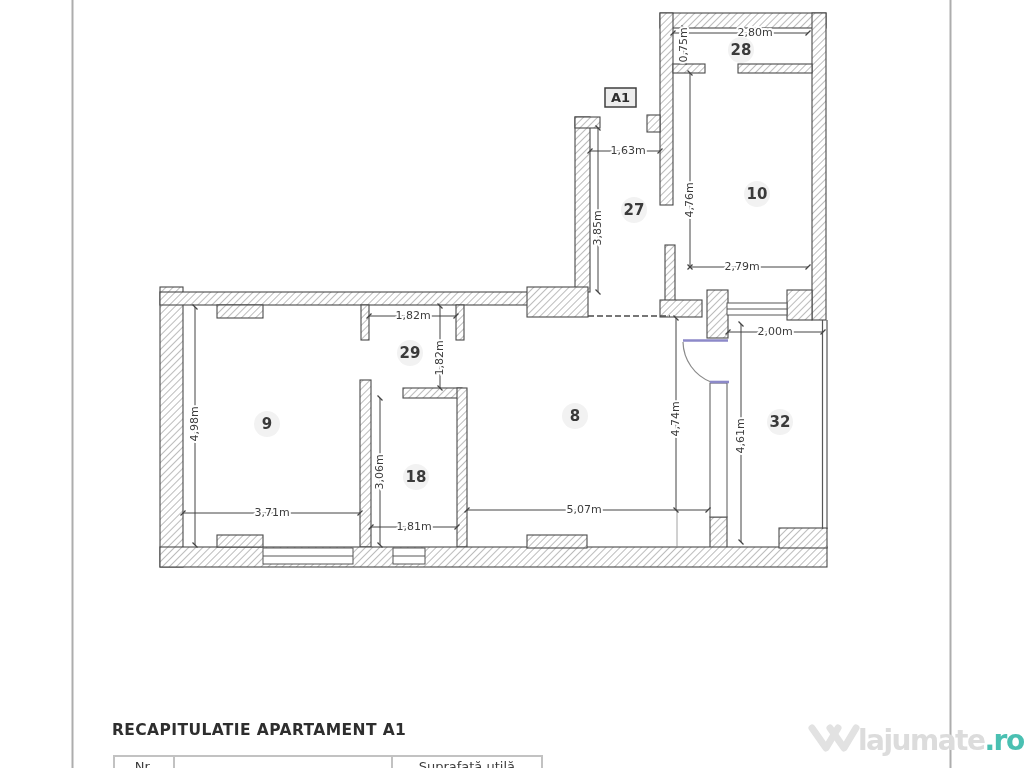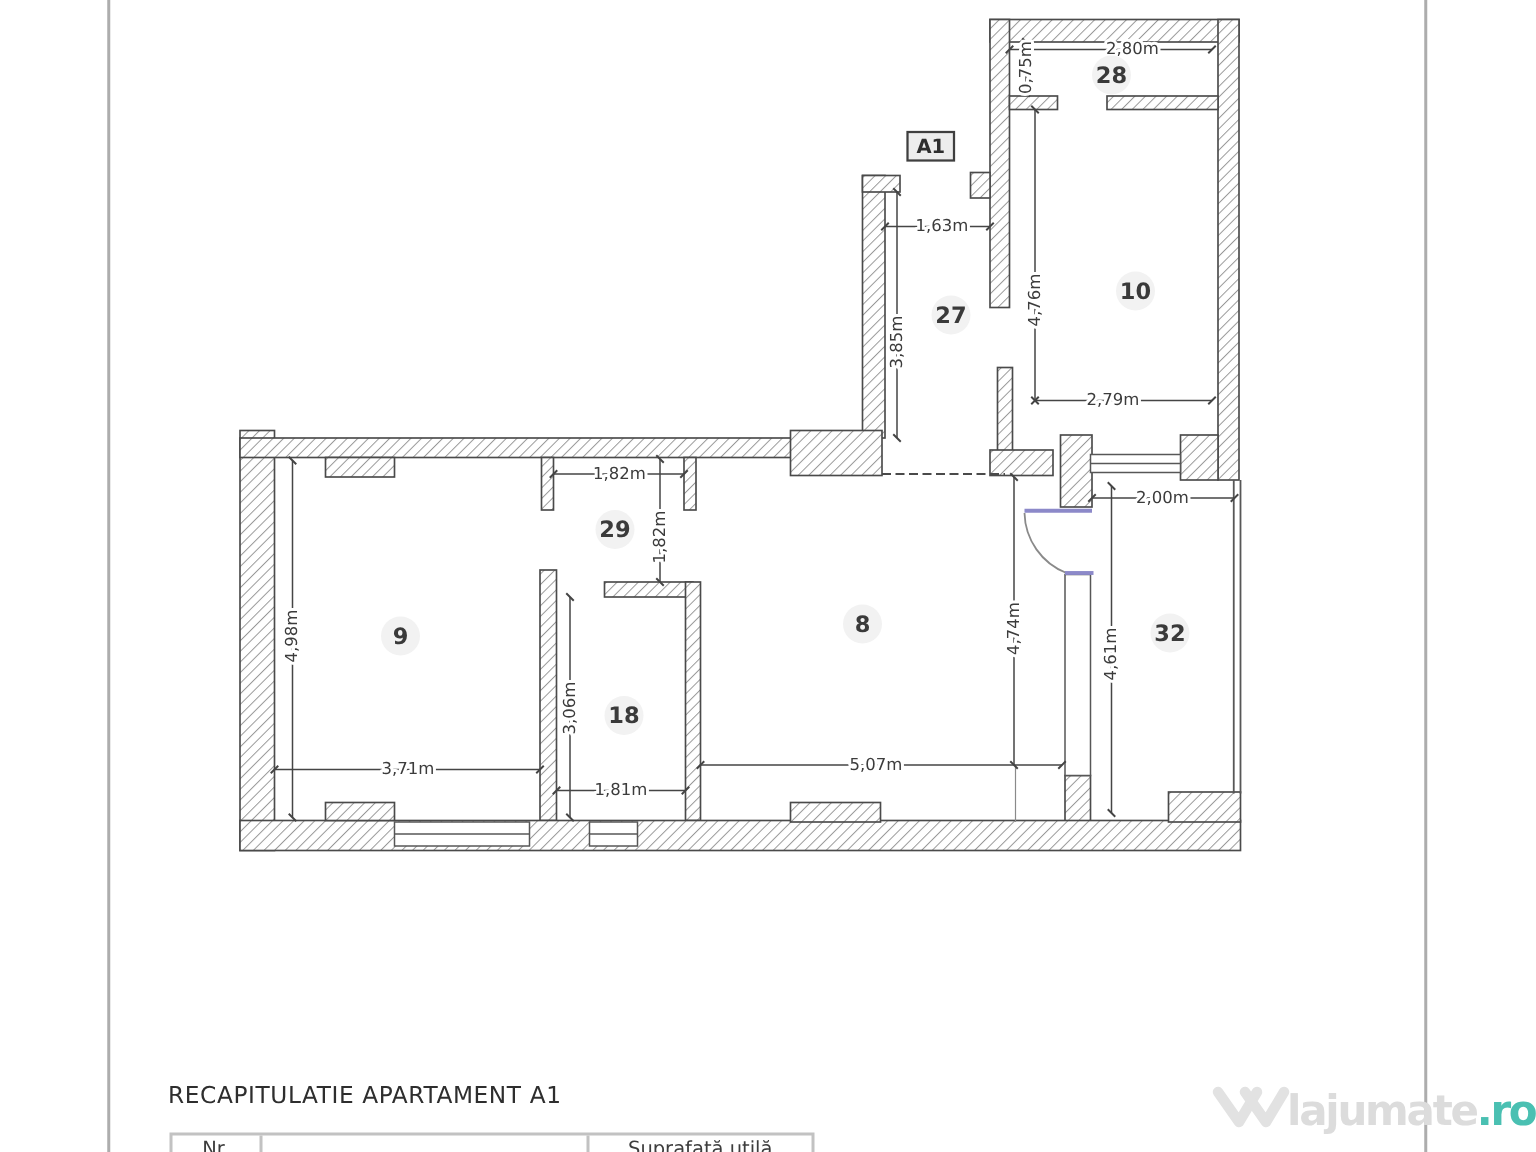--- a/index.html
+++ b/index.html
@@ -24,21 +24,21 @@
   .roomlabel { font-size:15px; font-weight:bold; fill:#3a3a3a; text-anchor:middle; }
   .halo    { fill:#f2f2f2; }
   .a1rect  { fill:#ededed; stroke:#3f3f3f; stroke-width:1.5; }
   .a1text  { font-size:13px; font-weight:bold; fill:#2e2e2e; text-anchor:middle; }
   .pageline{ stroke:#adadad; stroke-width:2; }
   .door    { stroke:#8c89c9; stroke-width:2.6; }
   .doorarc { stroke:#8a8a8a; stroke-width:1.2; fill:none; }
 
   .heading {
     position:absolute; left:112px; top:721px;
-    font-size:15.5px; font-weight:normal; color:#2e2e2e; letter-spacing:0.4px;
+    font-size:15.5px; font-weight:bold; color:#2e2e2e; letter-spacing:0.4px;
     white-space:nowrap;
   }
   .recap-table {
     position:absolute; left:113px; top:755px; width:430px; height:40px;
     display:flex; border:2px solid #c2c2c2; box-sizing:border-box; background:#fff;
   }
   .cell {
     box-sizing:border-box; padding-top:2px; text-align:center;
     font-size:13px; color:#3d3d3d; overflow:hidden;
   }

